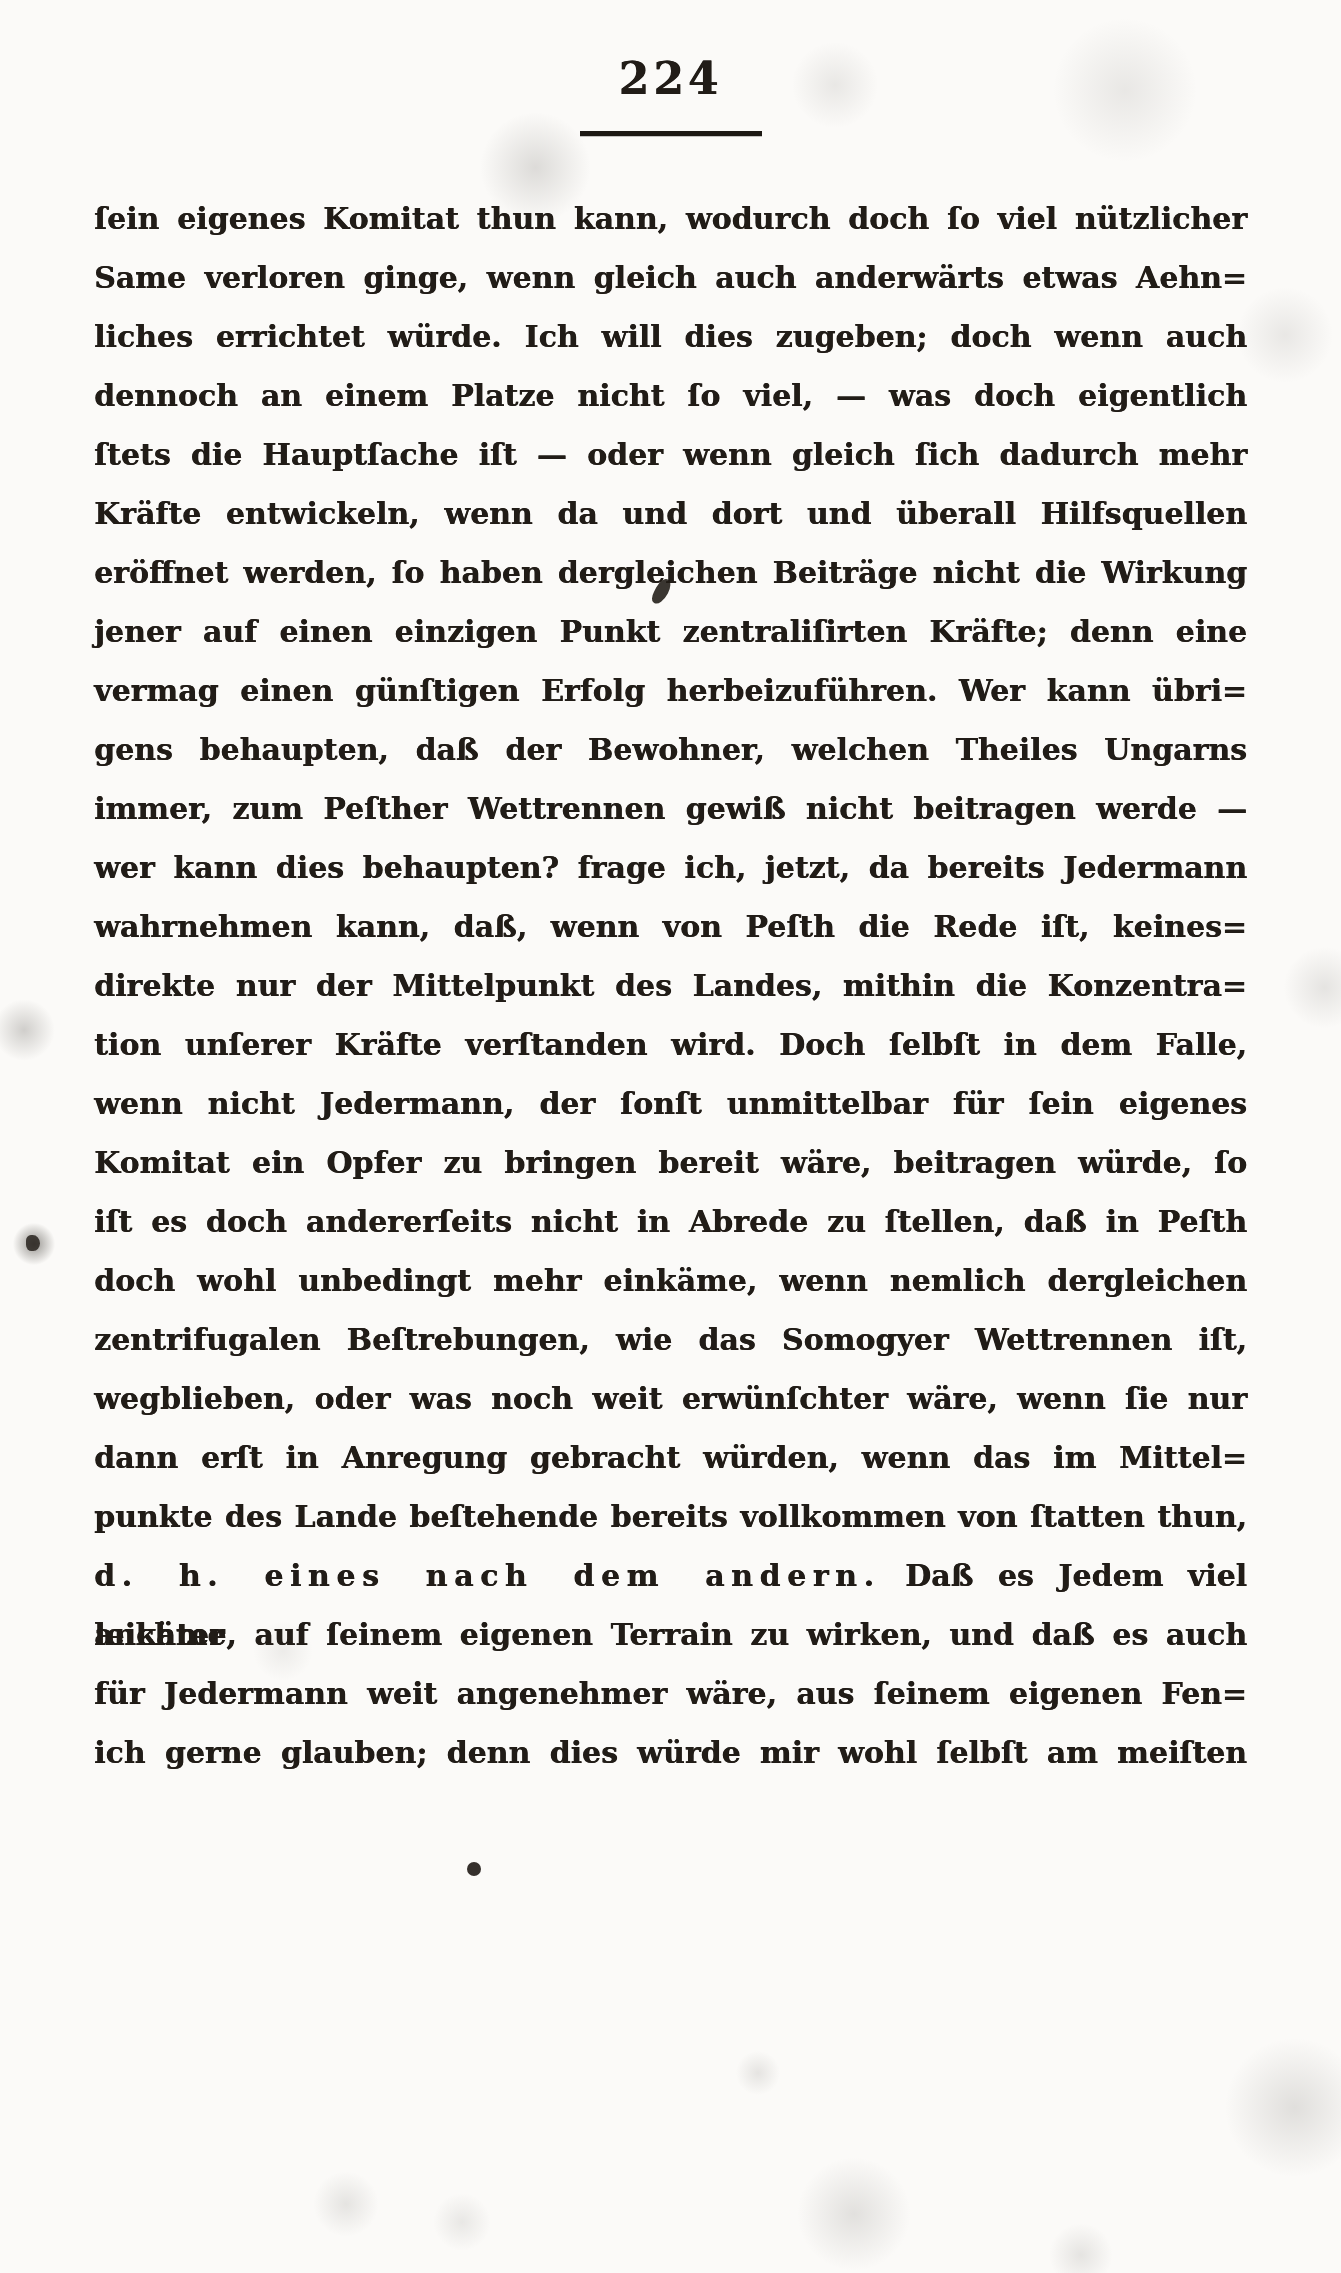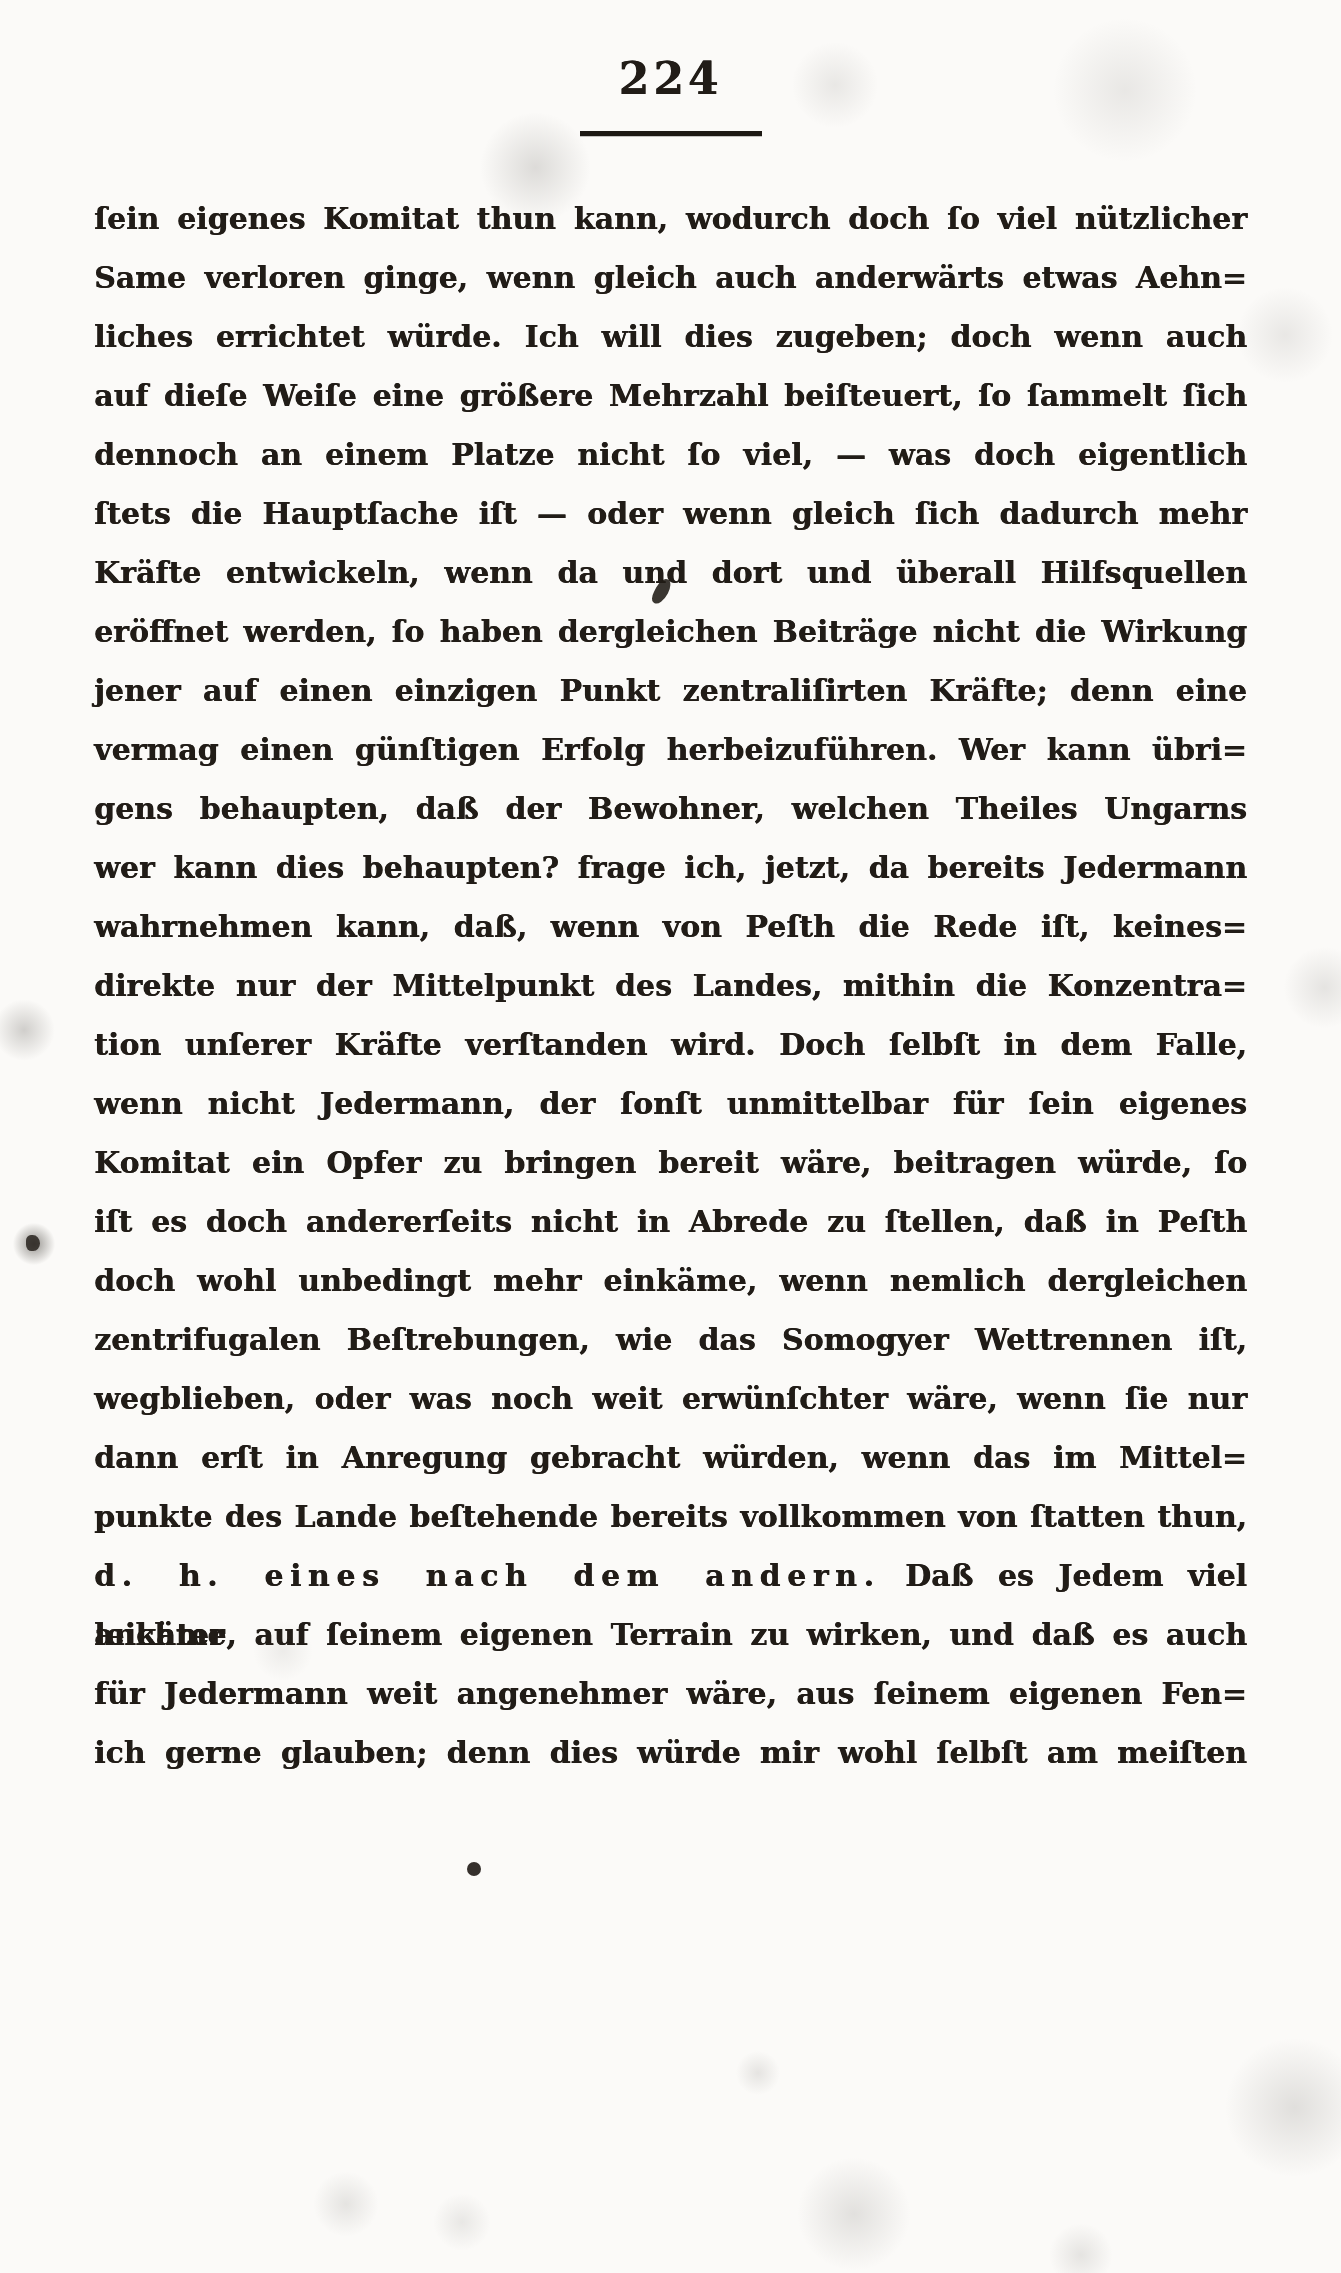--- a/index.html
+++ b/index.html
@@ -79,28 +79,28 @@
 <div class="smudge" style="left:795px; top:2155px; width:118px; height:118px; --o:0.14;"></div>
 <div class="smudge" style="left:1048px; top:2222px; width:66px; height:66px; --o:0.12;"></div>
 <div class="smudge" style="left:735px; top:2050px; width:46px; height:46px; --o:0.12;"></div>
 
 <div class="page-number">224</div>
 <div class="header-rule"></div>
 <div class="body-text">
     <div class="line">ſein eigenes Komitat thun kann, wodurch doch ſo viel nützlicher</div>
     <div class="line">Same verloren ginge, wenn gleich auch anderwärts etwas Aehn=</div>
     <div class="line">liches errichtet würde. Ich will dies zugeben; doch wenn auch</div>
-    <div class="line">auf dieſe Weiſe eine größere Mehrzahl beiſteuert, ſo ſammelt ſich</div>
     <div class="line">dennoch an einem Platze nicht ſo viel, — was doch eigentlich</div>
     <div class="line">ſtets die Hauptſache iſt — oder wenn gleich ſich dadurch mehr</div>
     <div class="line">Kräfte entwickeln, wenn da und dort und überall Hilfsquellen</div>
     <div class="line">eröffnet werden, ſo haben dergleichen Beiträge nicht die Wirkung</div>
     <div class="line">jener auf einen einzigen Punkt zentraliſirten Kräfte; denn eine</div>
     <div class="line">vermag einen günſtigen Erfolg herbeizuführen. Wer kann übri=</div>
     <div class="line">gens behaupten, daß der Bewohner, welchen Theiles Ungarns</div>
+    <div class="line">immer, zum Peſther Wettrennen gewiß nicht beitragen werde —</div>
     <div class="line">wer kann dies behaupten? frage ich, jetzt, da bereits Jedermann</div>
     <div class="line">wahrnehmen kann, daß, wenn von Peſth die Rede iſt, keines=</div>
     <div class="line">direkte nur der Mittelpunkt des Landes, mithin die Konzentra=</div>
     <div class="line">tion unſerer Kräfte verſtanden wird. Doch ſelbſt in dem Falle,</div>
     <div class="line">wenn nicht Jedermann, der ſonſt unmittelbar für ſein eigenes</div>
     <div class="line">Komitat ein Opfer zu bringen bereit wäre, beitragen würde, ſo</div>
     <div class="line">iſt es doch andererſeits nicht in Abrede zu ſtellen, daß in Peſth</div>
     <div class="line">doch wohl unbedingt mehr einkäme, wenn nemlich dergleichen</div>
     <div class="line">zentrifugalen Beſtrebungen, wie das Somogyer Wettrennen iſt,</div>
     <div class="line">wegblieben, oder was noch weit erwünſchter wäre, wenn ſie nur</div>

